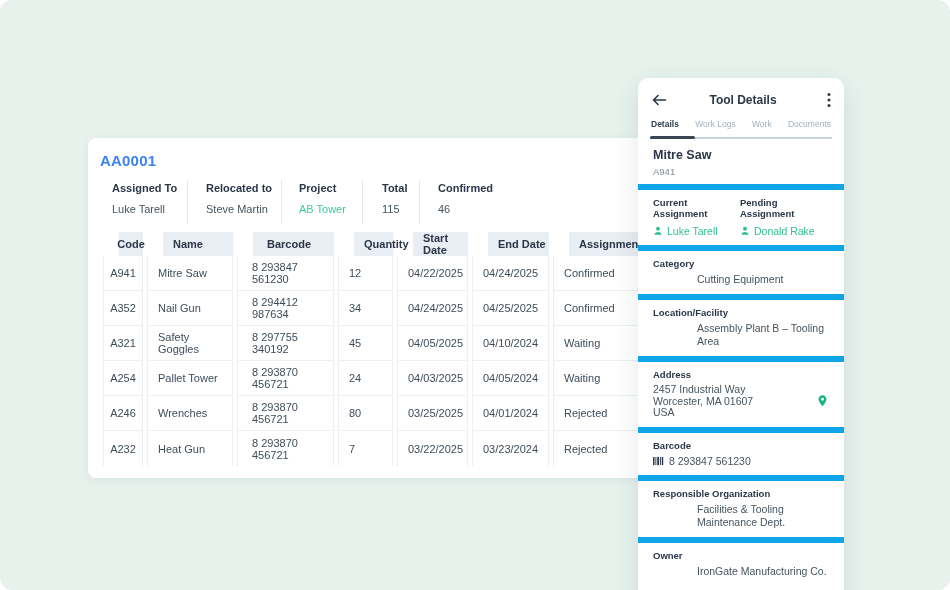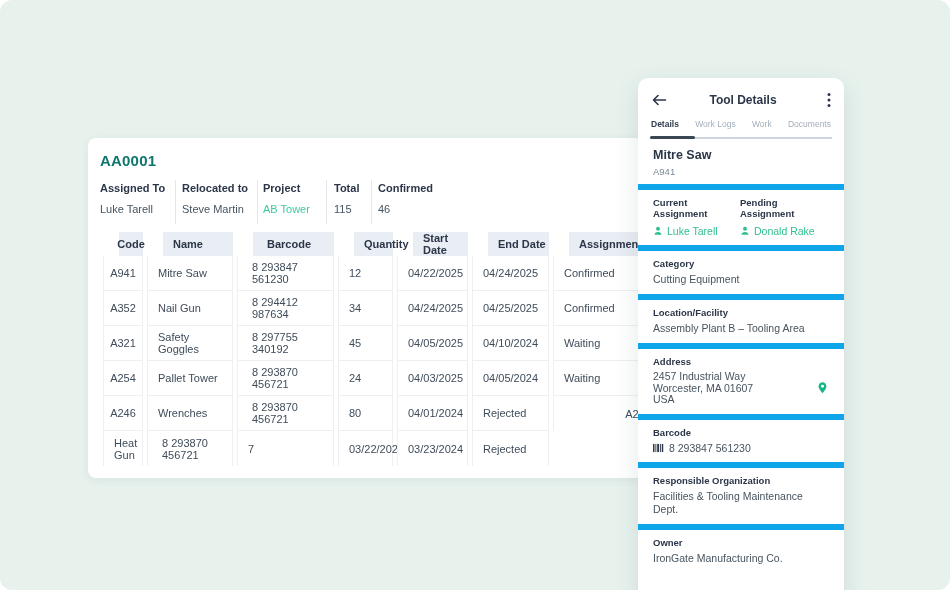--- a/index.html
+++ b/index.html
@@ -19,25 +19,25 @@
   
   .card {
     position: absolute; left: 88px; top: 138px;
     width: 644px; height: 340px;
     background: #ffffff; border-radius: 8px;
     box-shadow: 0 2px 10px rgba(40,60,80,.07);
     z-index: 1;
   }
   .card-title {
     margin: 14px 0 0 12px;
-    font-size: 15px; font-weight: 700; color: #0f766e; line-height: 18px;
+    font-size: 15px; font-weight: 700; color: #3b82f6; line-height: 18px;
     letter-spacing: .2px;
   }
   .info-row { display: flex; margin: 10px 12px 0 12px; }
-  .info-item { border-right: 1px solid #e4e7eb; padding: 2px 0 8px 0; }
+  .info-item { border-right: 1px solid #e4e7eb; padding: 2px 0 8px 0; margin-left: 12px; }
   .info-item:last-child { border-right: none; }
   .info-item .lbl { font-size: 11px; font-weight: 700; color: #2b3648; line-height: 13px; }
   .info-item .val { font-size: 11px; color: #47545f; margin-top: 8px; line-height: 13px; }
   .info-item .val.green { color: #3fc9a2; }
   .ii-0 { width: 76px; }
   .ii-1 { width: 82px; padding-left: 6px; }
   .ii-2 { width: 69px; padding-left: 5px; }
   .ii-3 { width: 45px; padding-left: 7px; }
   .ii-4 { width: 110px; padding-left: 6px; }
 
@@ -97,21 +97,21 @@
   .tool-code { font-size: 9.5px; color: #7d8a96; margin-top: 3px; }
 
   .assign-row { display: flex; }
   .assign-col { }
   .assign-col.c0 { width: 92px; }
   .assign-lbl { font-size: 9.5px; font-weight: 700; color: #2b3648; line-height: 11px; }
   .assign-val { display: flex; align-items: center; gap: 4px; margin-top: 6px; cursor: pointer; }
   .assign-val span { font-size: 10.5px; color: #2fbf92; }
 
   .f-lbl { font-size: 9.5px; font-weight: 700; color: #2b3648; line-height: 11px; }
-  .f-val { font-size: 10.5px; color: #47545f; margin-top: 4px; line-height: 13px; }
+  .f-val { font-size: 10.5px; color: #47545f; margin-top: 4px; line-height: 13px; margin-left: 44px; }
   .f-line { font-size: 10.5px; color: #47545f; line-height: 11.5px; }
   .f-lines { margin-top: 4px; }
   .addr-wrap { display: flex; }
   .addr-text { flex: 1; }
   .pin-btn { cursor: pointer; display: flex; align-items: center; }
   .bc-val { display: flex; align-items: center; gap: 5px; margin-top: 4px; }
   .bc-val span { font-size: 10.5px; color: #47545f; }
 </style>
 </head>
 <body>
@@ -177,20 +177,21 @@
         <div class="td c-name">Pallet Tower</div>
         <div class="td c-barcode">8 293870 456721</div>
         <div class="td c-qty">24</div>
         <div class="td c-start">04/03/2025</div>
         <div class="td c-end">04/05/2024</div>
         <div class="td c-status">Waiting</div>
         <div class="td c-code">A246</div>
         <div class="td c-name">Wrenches</div>
         <div class="td c-barcode">8 293870 456721</div>
         <div class="td c-qty">80</div>
+        <div class="td c-start">03/25/2025</div>
         <div class="td c-end">04/01/2024</div>
         <div class="td c-status">Rejected</div>
         <div class="td c-code rl" style="border-bottom: none;">A232</div>
         <div class="td c-name rl" style="border-bottom: none;">Heat Gun</div>
         <div class="td c-barcode rl" style="border-bottom: none;">8 293870 456721</div>
         <div class="td c-qty rl" style="border-bottom: none;">7</div>
         <div class="td c-start rl" style="border-bottom: none;">03/22/2025</div>
         <div class="td c-end rl" style="border-bottom: none;">03/23/2024</div>
         <div class="td c-status rl" style="border-bottom: none;">Rejected</div>
       </div>

